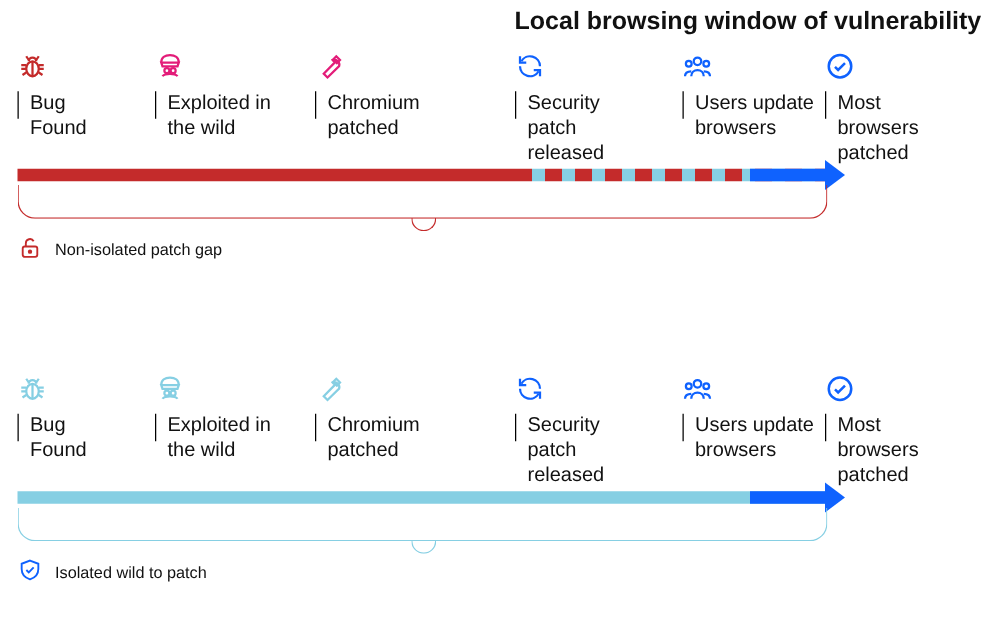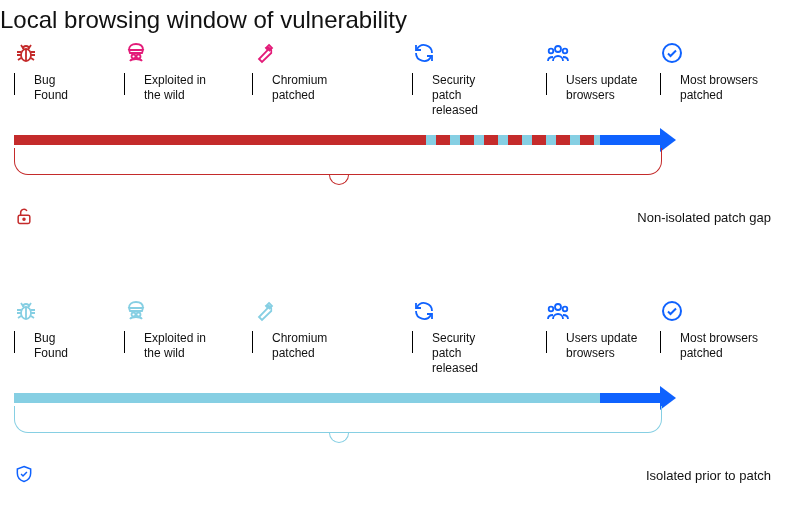--- a/index.html
+++ b/index.html
@@ -13,34 +13,34 @@
   body{
     margin:0;
     font-family:-apple-system,BlinkMacSystemFont,"Segoe UI",Helvetica,Arial,sans-serif;
     color:var(--txt);
     width:785px;
     height:515px;
     background:#fff;
     overflow:hidden;
   }
   .diagram{position:relative;width:100%;height:258px;}
-  .title{font-weight:400;font-size:24px;text-align:left;padding-top:6px;}
+  .title{font-weight:700;font-size:20px;text-align:right;padding-top:6px;}
   .timeline{position:absolute;left:14px;right:14px;top:40px;height:130px;}
   .item{
     position:absolute;top:0;width:110px;
   }
   .icon{
     height:26px;display:flex;align-items:center;justify-content:flex-start;
   }
   .icon svg{width:24px;height:24px;}
   .tick{
     position:absolute;top:33px;left:0;width:1px;height:22px;background:#000;
   }
   .label{
-    position:absolute;top:33px;left:20px;font-size:12px;line-height:1.25;
+    position:absolute;top:33px;left:10px;font-size:16px;line-height:1.25;
     max-width:105px;
   }
 
   
   .bar-wrap{
     position:absolute;top:95px;left:0;right:0;height:10px;
   }
   .seg{position:absolute;top:0;height:10px;}
   .solid-red{background:var(--red);}
   .solid-sky{background:var(--skyline);}
@@ -71,22 +71,22 @@
   .brace.red{border-color:var(--red);}
   .brace.sky{border-color:var(--skyline);}
   .brace-mark{
     position:absolute;left:50%;top:100%;width:18px;height:10px;margin-left:-9px;
     border:1.5px solid;border-top:none;border-radius:0 0 10px 10px;
   }
   .brace.red .brace-mark{border-color:var(--red);}
   .brace.sky .brace-mark{border-color:var(--skyline);}
 
   .caption{
-    position:absolute;top:165px;width:100%;text-align:center;font-size:13px;
-    display:flex;align-items:center;justify-content:space-between;gap:10px;
+    position:absolute;top:147px;width:100%;text-align:center;font-size:13px;
+    display:flex;align-items:center;justify-content:flex-start;gap:10px;
   }
   .caption svg{width:20px;height:22px;}
 
 </style>
 </head>
 <body>
 
 <div class="diagram">
   <div class="title">Local browsing window of vulnerability</div>
   <div class="timeline">
@@ -271,17 +271,17 @@
       <div class="brace-mark"></div>
     </div>
 
     <div class="caption">
       <span>
         <svg viewBox="0 0 24 24" fill="none" stroke="#0F62FE" stroke-width="1.8">
           <path d="M12 3l8 3v5c0 5-3.5 8.5-8 10-4.5-1.5-8-5-8-10V6z"></path>
           <path d="M8.5 12l2.3 2.3L15.5 9.5"></path>
           </svg>
       </span>
-      <span>Isolated prior to patch</span>
+      <span>Isolated wild to patch</span>
     </div>
 
   </div>
 </div>
 
 </body></html>

